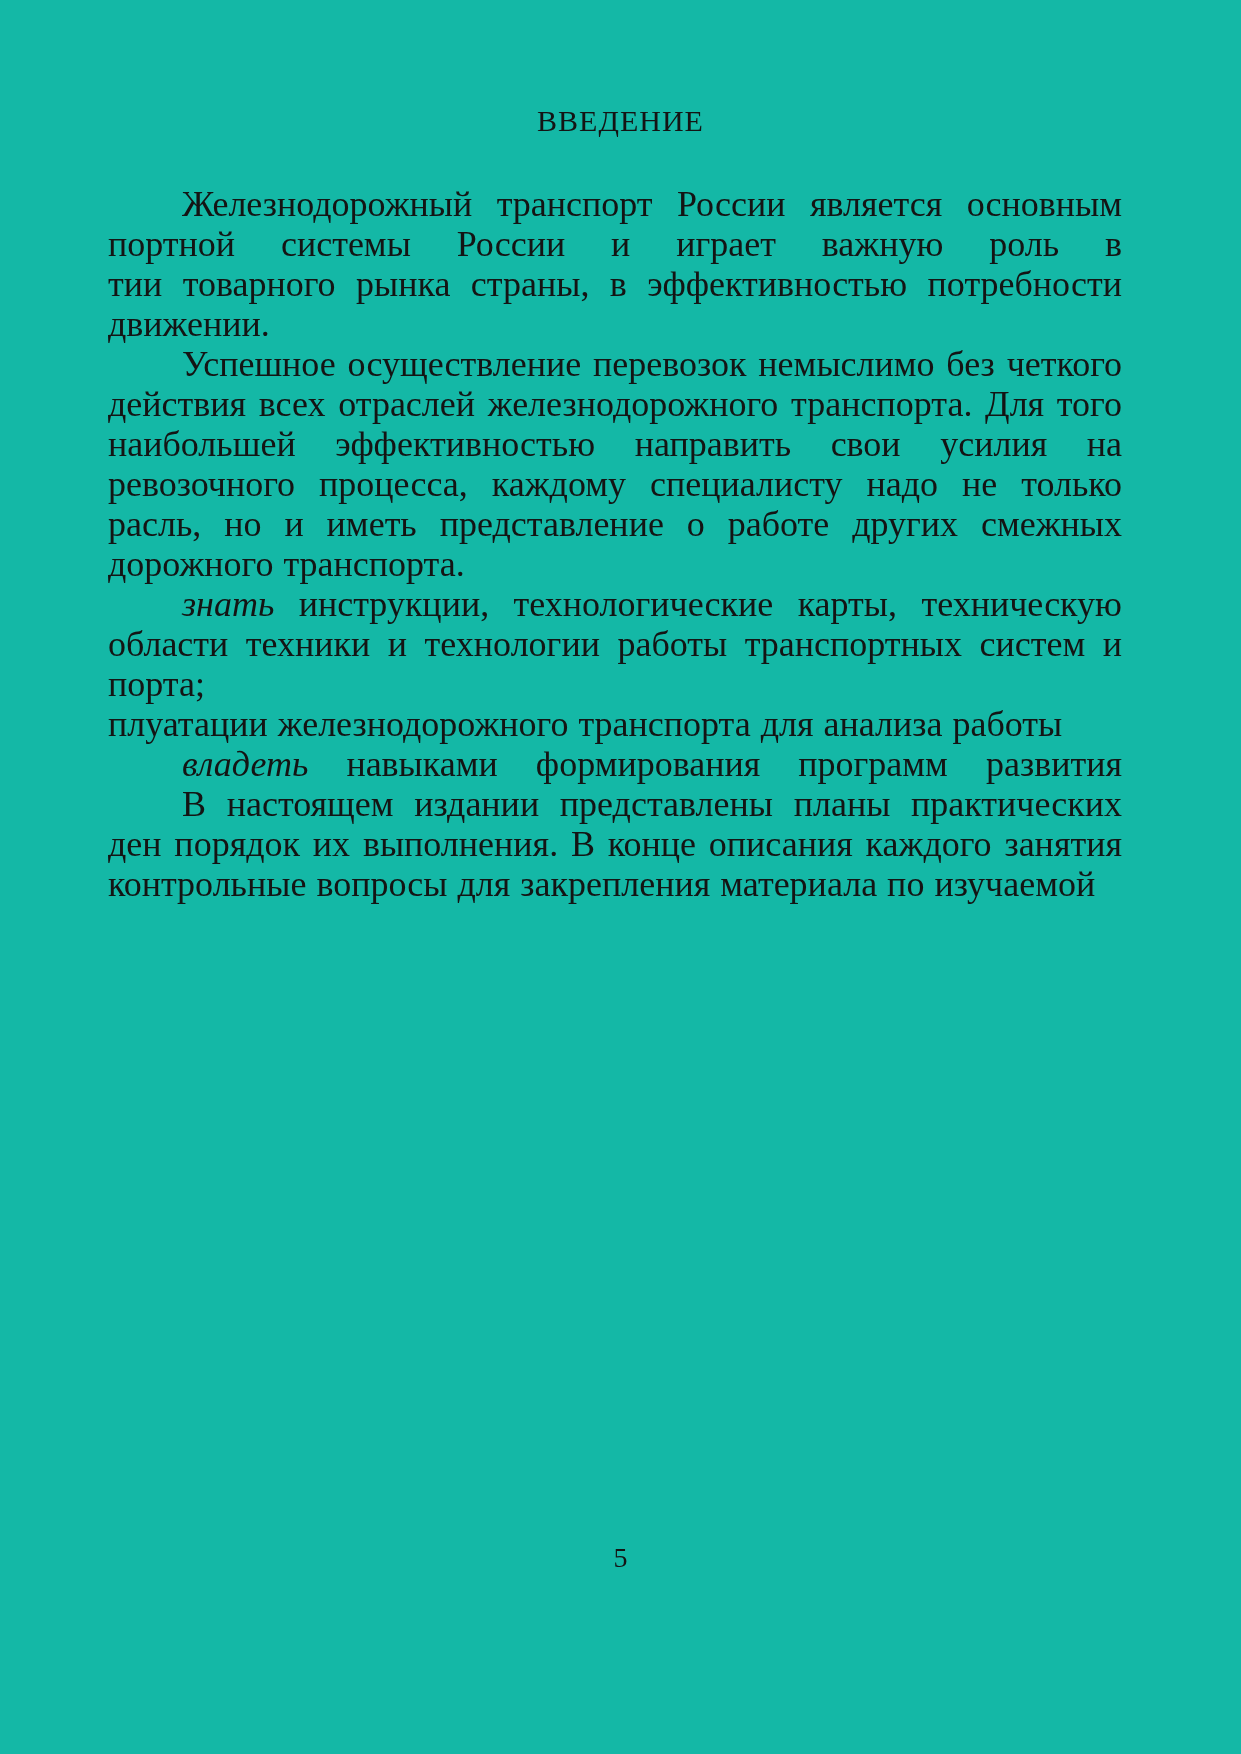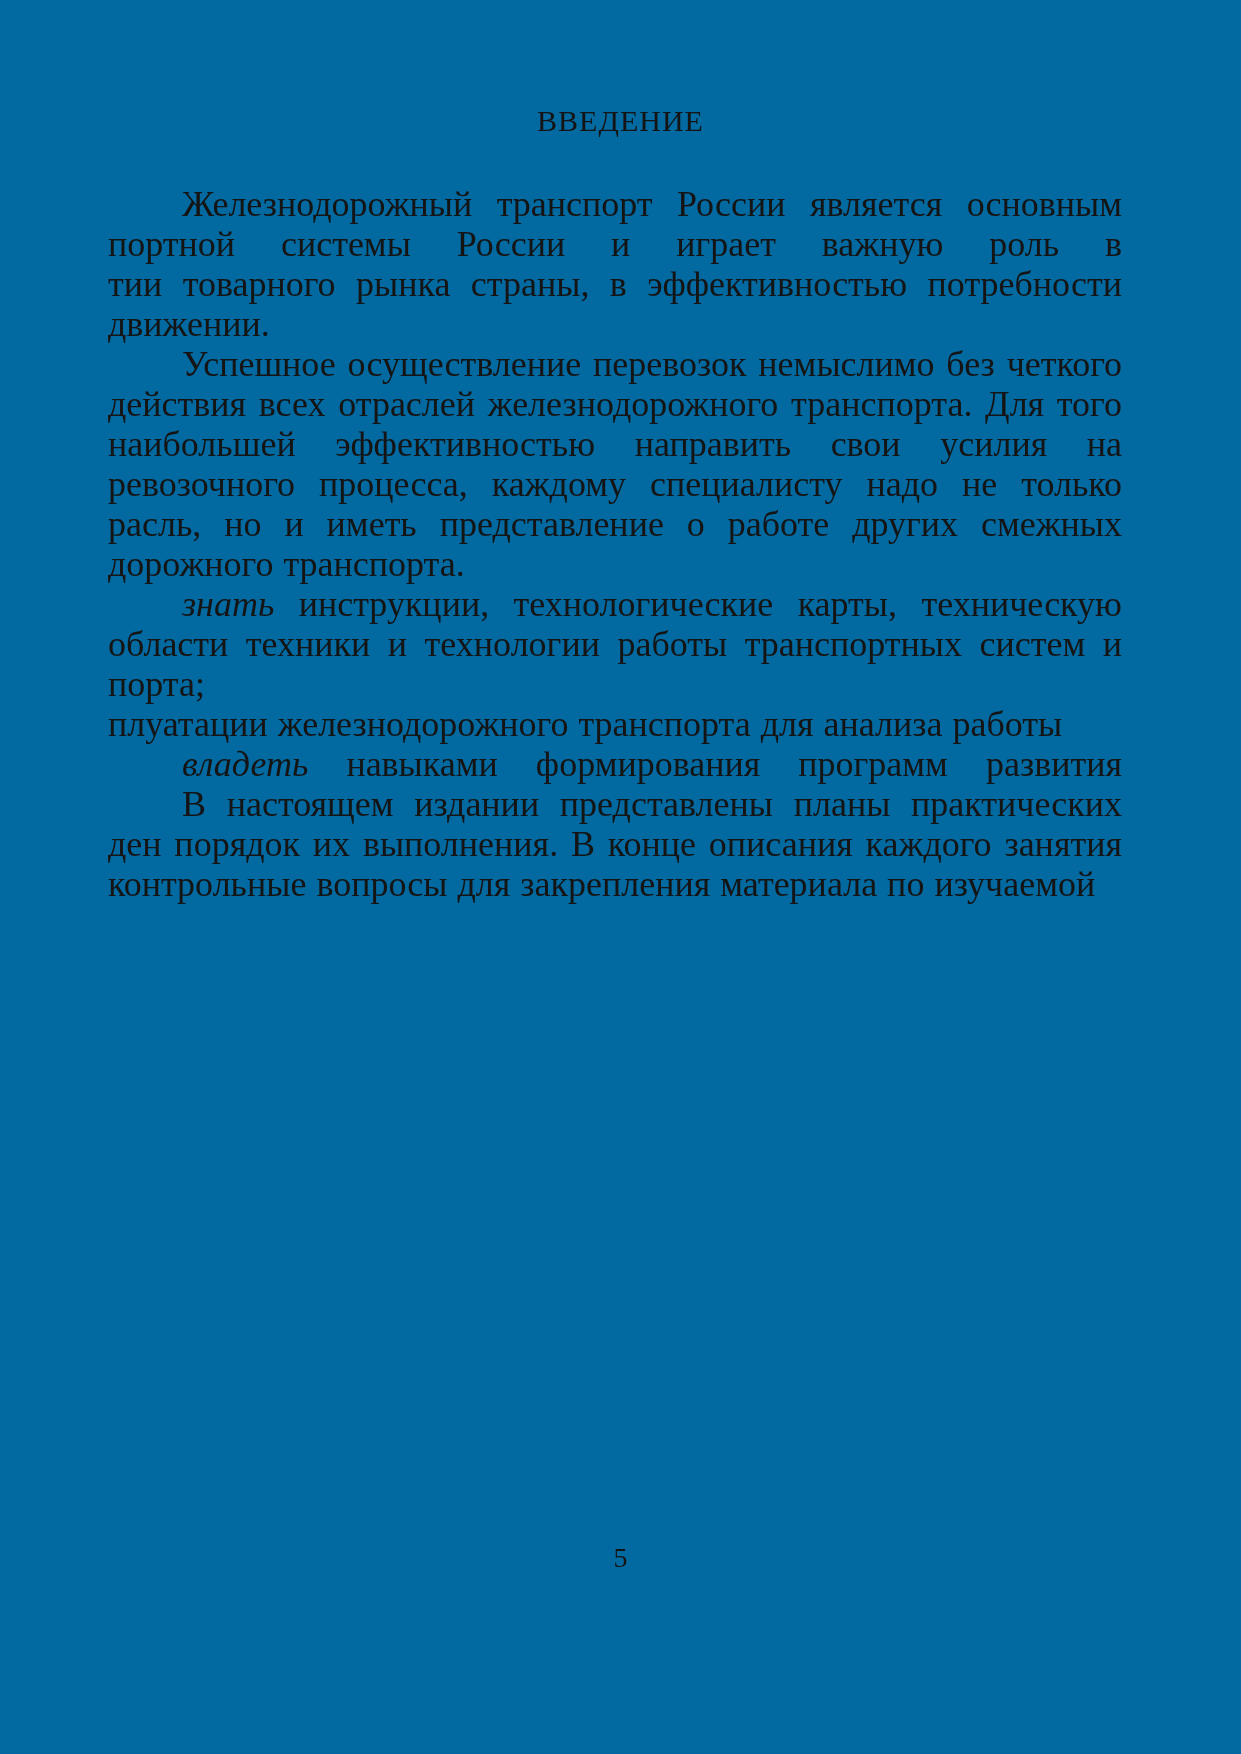--- a/index.html
+++ b/index.html
@@ -8,21 +8,21 @@
     height: 1754px;
     background: #ffffff;
     font-family: "Liberation Serif", serif;
     color: #141414;
     position: relative;
     overflow: hidden;
   }
   .page {
     position: absolute;
     inset: 0;
-    background: #0369a1;
+    background: #14b8a6;
   }
   .title {
     position: absolute;
     left: 0;
     top: 101px;
     width: 100%;
     margin: 0;
     text-align: center;
     font-size: 30px;
     line-height: 40px;

